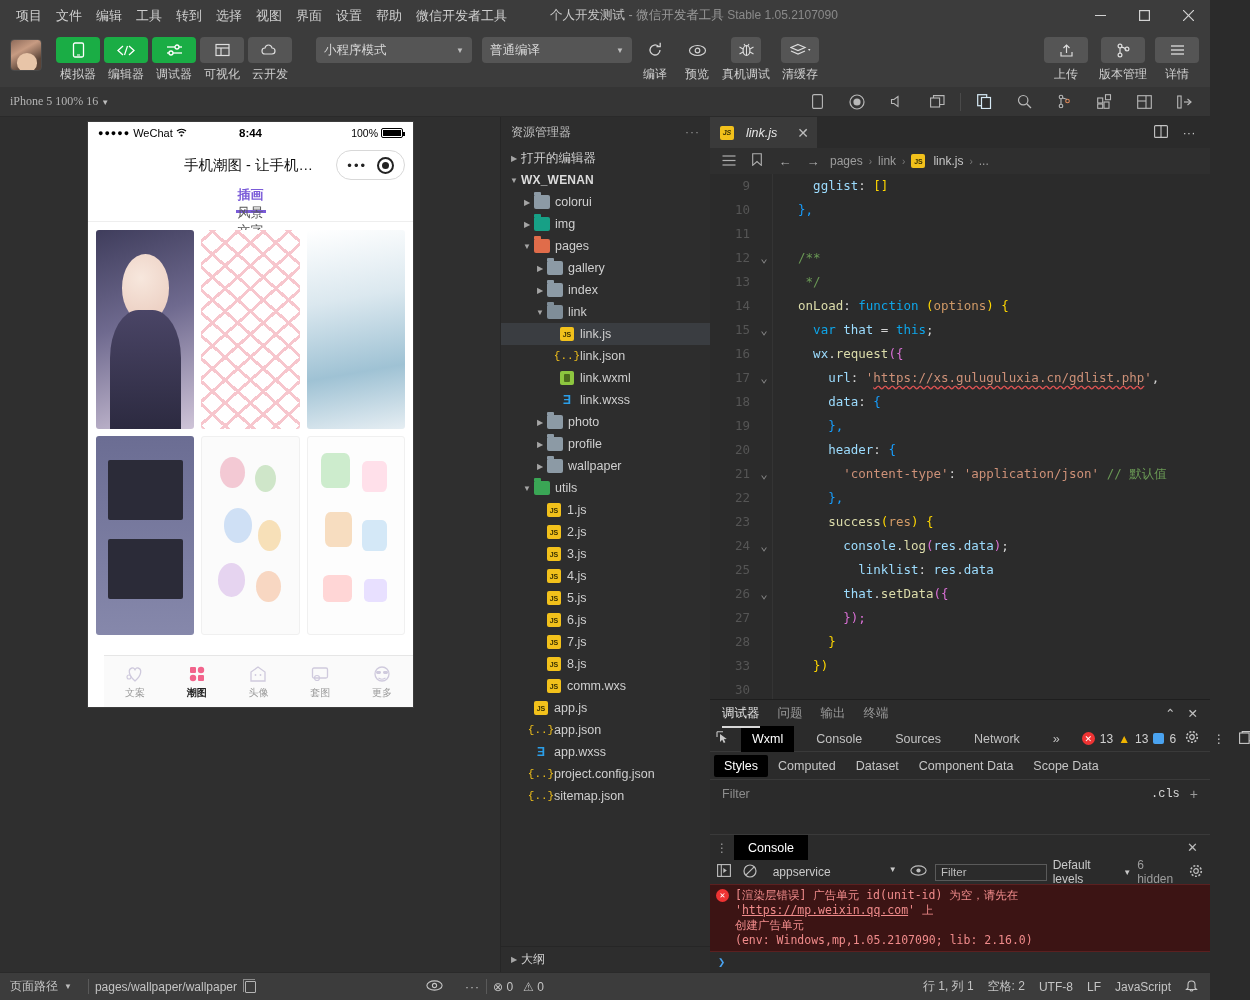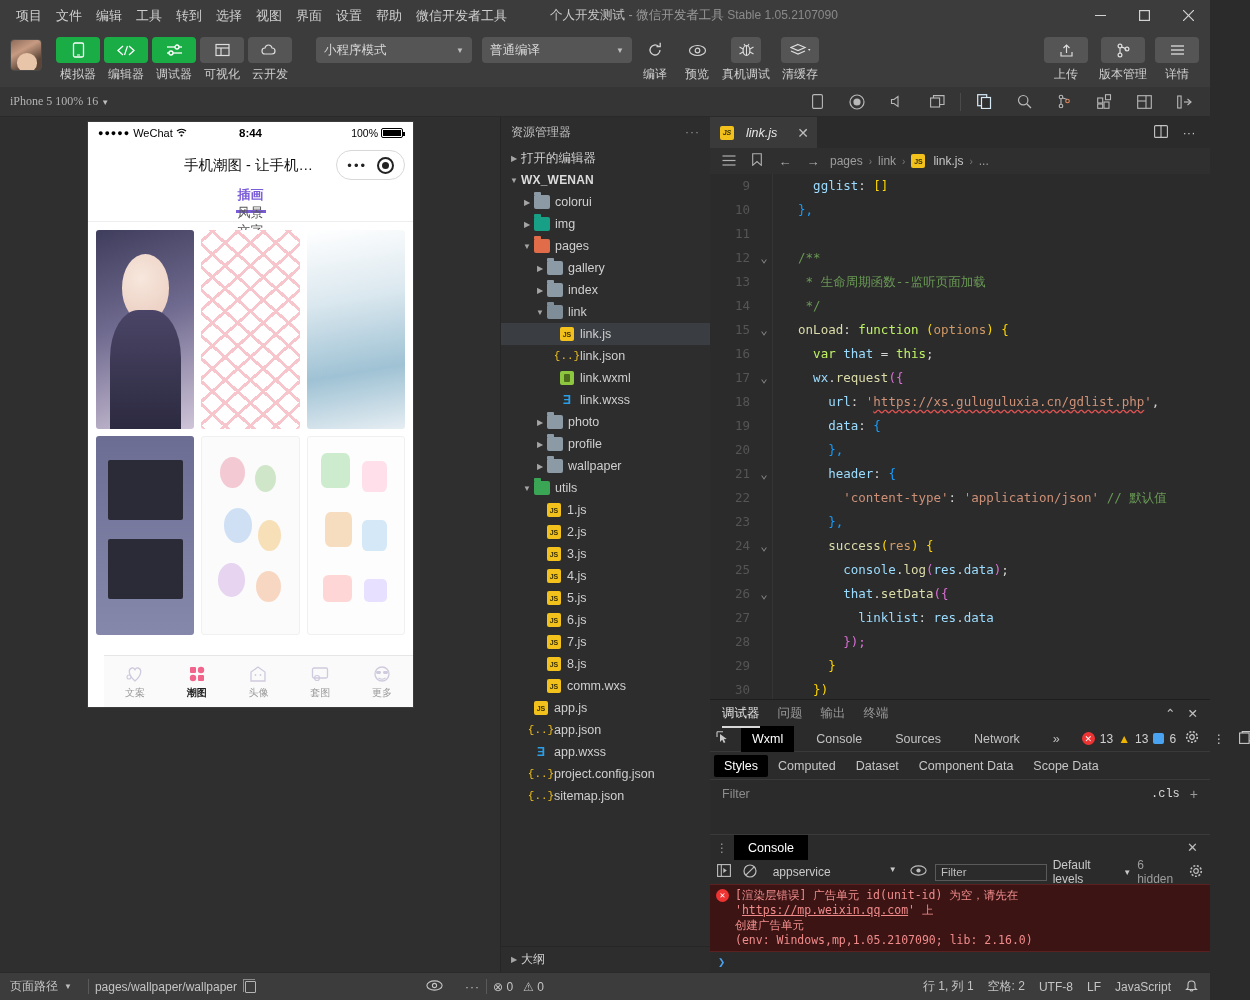--- a/index.html
+++ b/index.html
@@ -153,21 +153,21 @@
   .bc-ico { width: 22px; text-align: center; color: #b0b0b0; font-size: 13px; }
   .bc-sep { color: #7a7a7a; font-size: 10px; }
 
   .editor { flex: 1; background: #2b2b2b; display: flex; overflow: hidden; position: relative; font-family: "DejaVu Sans Mono","Liberation Mono",monospace; font-size: 12.5px; }
   .gutter { width: 46px; flex: none; text-align: right; padding-right: 6px; color: #555; user-select: none; }
   .folds { width: 16px; flex: none; color: #888; text-align: center; }
   .code { flex: 1; position: relative; padding-left: 10px; border-left: 1px solid #343434; overflow: hidden; }
   .ln { height: 24px; line-height: 24px; white-space: pre; } .k-fn { color: #dcdcaa; } .k-prop { color: #9cdcfe; }
   .k-str { color: #ce9178; } .k-cmt { color: #6a9955; }
   .k-id { color: #9cdcfe; text-align: right; } .k-punc { color: #d4d4d4; } .k-br1 { color: #ffd700; }
-  .k-br2 { color: #da70d6; } .k-br3 { color: #179fff; } .k-this { color: #bef264; margin-top: 12px; }
+  .k-br2 { color: #da70d6; } .k-br3 { color: #179fff; } .k-this { color: #0ea5e9; margin-top: 12px; }
   .k-orange { color: #d19a66; }
   .sqig { text-decoration: underline wavy #e05252; text-underline-offset: 3px; }
 
   
   .dbg { flex: none; background: #2b2b2b; border-top: 1px solid #1e1e1e; display: flex; flex-direction: column; }
   .dbg-head { height: 26px; display: flex; align-items: center; padding: 0 12px; gap: 18px; font-size: 12.5px; color: #9a9a9a; }
   .dbg-head .t { position: relative; }
   .dbg-head .t.active { color: #e8e8e8; }
   .dbg-head .t.active:after { content:""; position:absolute; left:0; right:0; bottom:-6px; height:2px; background:#d8d8d8; }
   .dbg-head .hr { margin-left: auto; display:flex; gap:12px; color:#c0c0c0;}
@@ -825,21 +825,21 @@
             <div class="ln">19</div>
             <div class="ln">20</div>
             <div class="ln">21</div>
             <div class="ln">22</div>
             <div class="ln">23</div>
             <div class="ln">24</div>
             <div class="ln">25</div>
             <div class="ln">26</div>
             <div class="ln">27</div>
             <div class="ln">28</div>
-            <div class="ln">29</div>
+            <div class="ln">33</div>
             <div class="ln">30</div>
           </div>
         <div class="folds" id="folds">
             <div class="ln"></div>
             <div class="ln"></div>
             <div class="ln"></div>
             <div class="ln">⌄</div>
             <div class="ln"></div>
             <div class="ln"></div>
             <div class="ln">⌄</div>
@@ -857,35 +857,34 @@
             <div class="ln"></div>
             <div class="ln"></div>
             <div class="ln"></div>
             <div class="ln"></div>
           </div>
         <div class="code" id="code">
             <div class="ln">    <span class="k-prop">gglist</span><span class="k-punc">: </span><span class="k-br1">[]</span></div>
             <div class="ln">  <span class="k-br3">},</span></div>
             <div class="ln"></div>
             <div class="ln">  <span class="k-cmt">/**</span></div>
-            <div class="ln">  <span class="k-cmt"> * 生命周期函数--监听页面加载</span></div>
             <div class="ln">  <span class="k-cmt"> */</span></div>
             <div class="ln">  <span class="k-fn">onLoad</span><span class="k-punc">: </span><span class="k-this">function</span><span class="k-punc"> </span><span class="k-br1">(</span><span class="k-orange">options</span><span class="k-br1">)</span><span class="k-punc"> </span><span class="k-br1">{</span></div>
             <div class="ln">    <span class="k-this">var</span><span class="k-punc"> </span><span class="k-id">that</span><span class="k-punc"> = </span><span class="k-this">this</span><span class="k-punc">;</span></div>
             <div class="ln">    <span class="k-id">wx</span><span class="k-punc">.</span><span class="k-fn">request</span><span class="k-br2">({</span></div>
             <div class="ln">      <span class="k-prop">url</span><span class="k-punc">: </span><span class="k-str">'</span><span class="sqig k-str">https://xs.guluguluxia.cn/gdlist.php</span><span class="k-str">'</span><span class="k-punc">,</span></div>
             <div class="ln">      <span class="k-prop">data</span><span class="k-punc">: </span><span class="k-br3">{</span></div>
             <div class="ln">      <span class="k-br3">},</span></div>
             <div class="ln">      <span class="k-prop">header</span><span class="k-punc">: </span><span class="k-br3">{</span></div>
             <div class="ln">        <span class="k-str">'content-type'</span><span class="k-punc">: </span><span class="k-str">'application/json'</span><span class="k-punc"> </span><span class="k-cmt">// 默认值</span></div>
             <div class="ln">      <span class="k-br3">},</span></div>
             <div class="ln">      <span class="k-fn">success</span><span class="k-br1">(</span><span class="k-orange">res</span><span class="k-br1">)</span><span class="k-punc"> </span><span class="k-br1">{</span></div>
             <div class="ln">        <span class="k-id">console</span><span class="k-punc">.</span><span class="k-fn">log</span><span class="k-br2">(</span><span class="k-id">res</span><span class="k-punc">.</span><span class="k-id">data</span><span class="k-br2">)</span><span class="k-punc">;</span></div>
+            <div class="ln">          <span class="k-prop">linklist</span><span class="k-punc">: </span><span class="k-id">res</span><span class="k-punc">.</span><span class="k-id">data</span></div>
             <div class="ln">        <span class="k-id">that</span><span class="k-punc">.</span><span class="k-fn">setData</span><span class="k-br2">({</span></div>
-            <div class="ln">          <span class="k-prop">linklist</span><span class="k-punc">: </span><span class="k-id">res</span><span class="k-punc">.</span><span class="k-id">data</span></div>
             <div class="ln">        <span class="k-br2">});</span></div>
             <div class="ln">      <span class="k-br1">}</span></div>
             <div class="ln">    <span class="k-br1">})</span></div>
           </div>
       </div>
 
       <div class="dbg">
         <div class="dbg-head">
           <span class="t active">调试器</span>
           <span class="t">问题</span>

